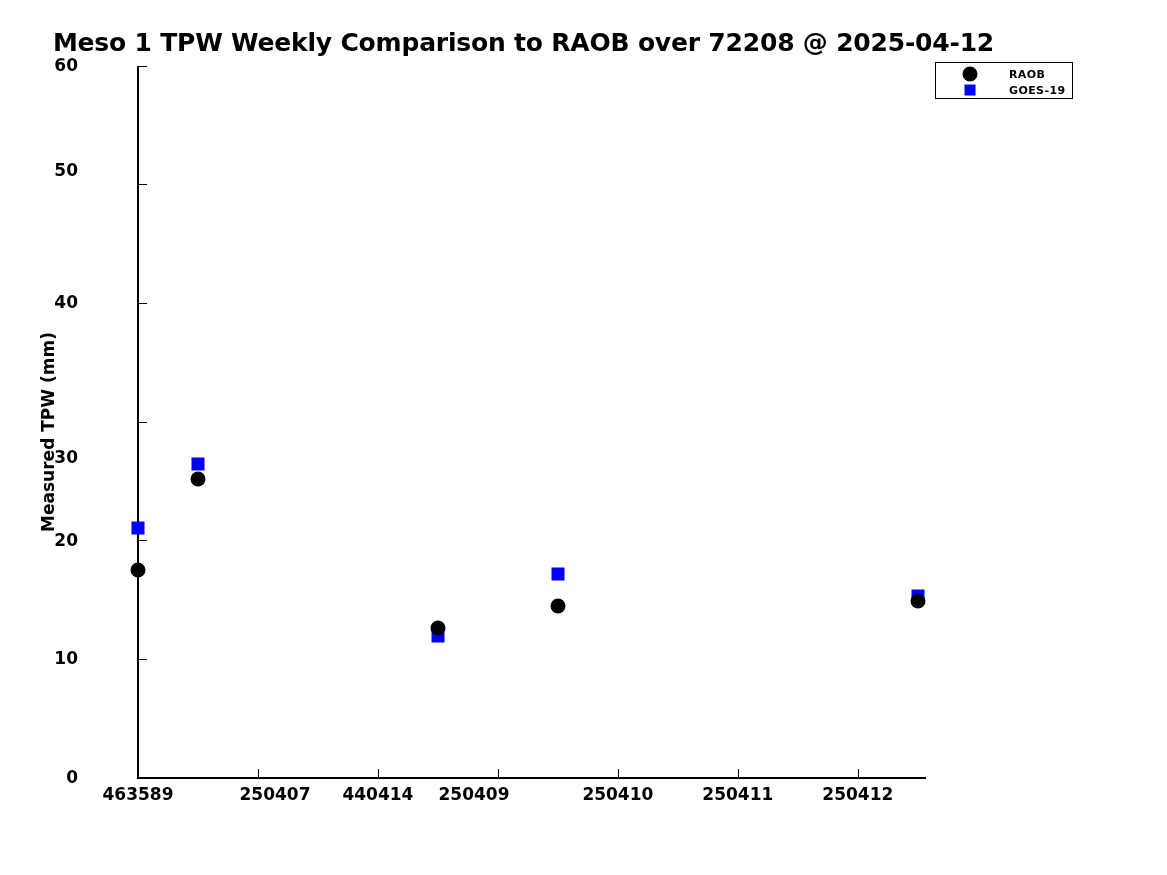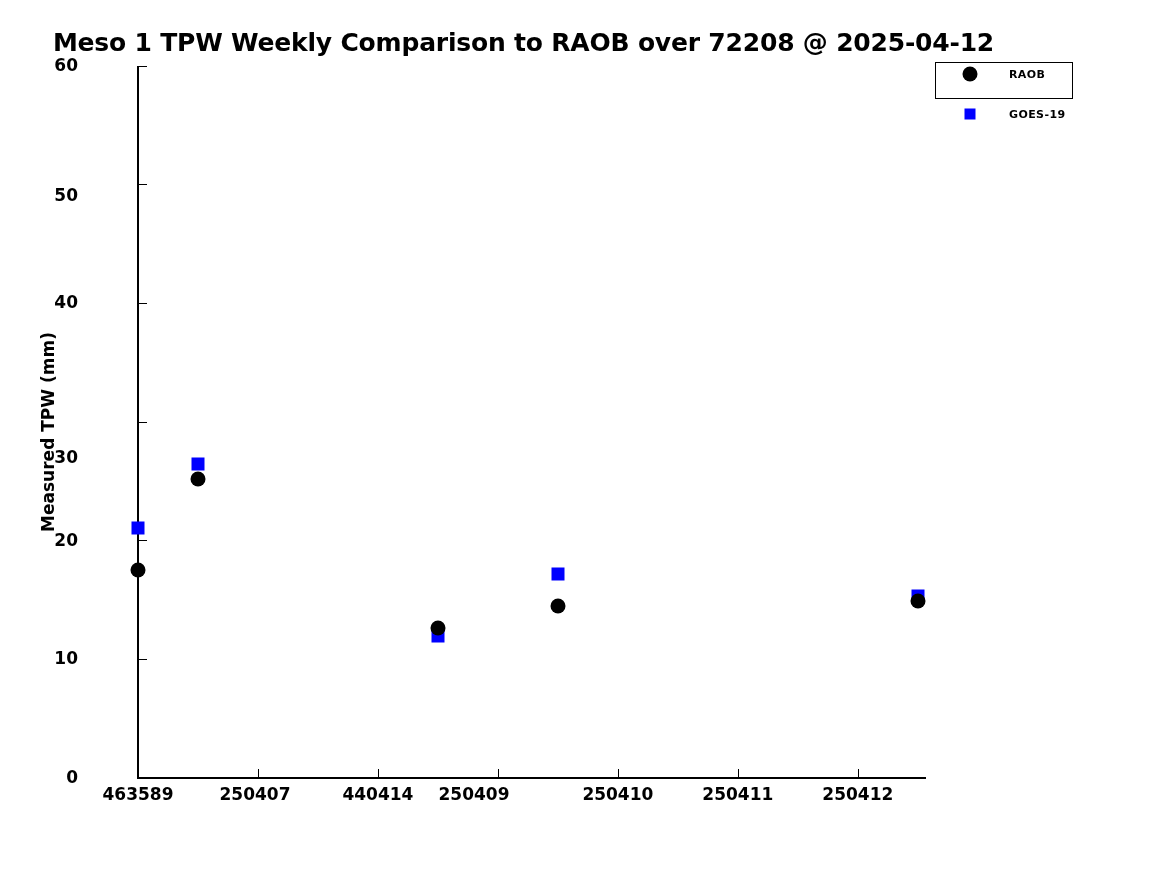--- a/index.html
+++ b/index.html
@@ -194,29 +194,29 @@
       <div class="ytick-label" style="top: 767px;">0</div>
       <div class="ytick" style="top: 658.833px;"></div>
       <div class="ytick-label" style="top: 648.333px;">10</div>
       <div class="ytick" style="top: 540.167px;"></div>
       <div class="ytick-label" style="top: 529.667px;">20</div>
       <div class="ytick" style="top: 421.5px;"></div>
       <div class="ytick-label" style="top: 411px; margin-top: 36px;">30</div>
       <div class="ytick" style="top: 302.833px;"></div>
       <div class="ytick-label" style="top: 292.333px;">40</div>
       <div class="ytick" style="top: 184.167px;"></div>
-      <div class="ytick-label" style="top: 185px;">50</div>
+      <div class="ytick-label" style="top: 160px;">50</div>
       <div class="ytick" style="top: 65.5px;"></div>
       <div class="ytick-label" style="top: 55px;">60</div>
     </div>
   <div id="xtick-container">
       <div class="xtick" style="left: 138px;"></div>
       <div class="xtick-label" style="left: 138px;">463589</div>
       <div class="xtick" style="left: 257.97px;"></div>
-      <div class="xtick-label" style="left: 255px; text-align: center;">250407</div>
+      <div class="xtick-label" style="left: 275px; text-align: center;">250407</div>
       <div class="xtick" style="left: 377.939px;"></div>
       <div class="xtick-label" style="left: 377.939px;">440414</div>
       <div class="xtick" style="left: 497.909px;"></div>
       <div class="xtick-label" style="left: 474px;">250409</div>
       <div class="xtick" style="left: 617.878px;"></div>
       <div class="xtick-label" style="left: 617.878px;">250410</div>
       <div class="xtick" style="left: 737.848px;"></div>
       <div class="xtick-label" style="left: 737.848px;">250411</div>
       <div class="xtick" style="left: 857.817px;"></div>
       <div class="xtick-label" style="left: 857.817px;">250412</div>
@@ -238,21 +238,21 @@
 
   <div id="ylabel">Measured TPW (mm)</div>
 
   <div id="legend">
       <div class="legend-row" style="top: 3px;">
         <div class="legend-marker-wrap">
           <div class="legend-circle" style="background: rgb(0, 0, 0);"></div>
         </div>
         <div class="legend-label">RAOB</div>
       </div>
-      <div class="legend-row" style="top: 19px; margin-top: 24px;">
+      <div class="legend-row" style="top: 19px;">
         <div class="legend-marker-wrap">
           <div class="legend-square" style="background: rgb(0, 0, 255);"></div>
         </div>
         <div class="legend-label">GOES-19</div>
       </div>
     </div>
 
 </div>
 
 </body></html>

